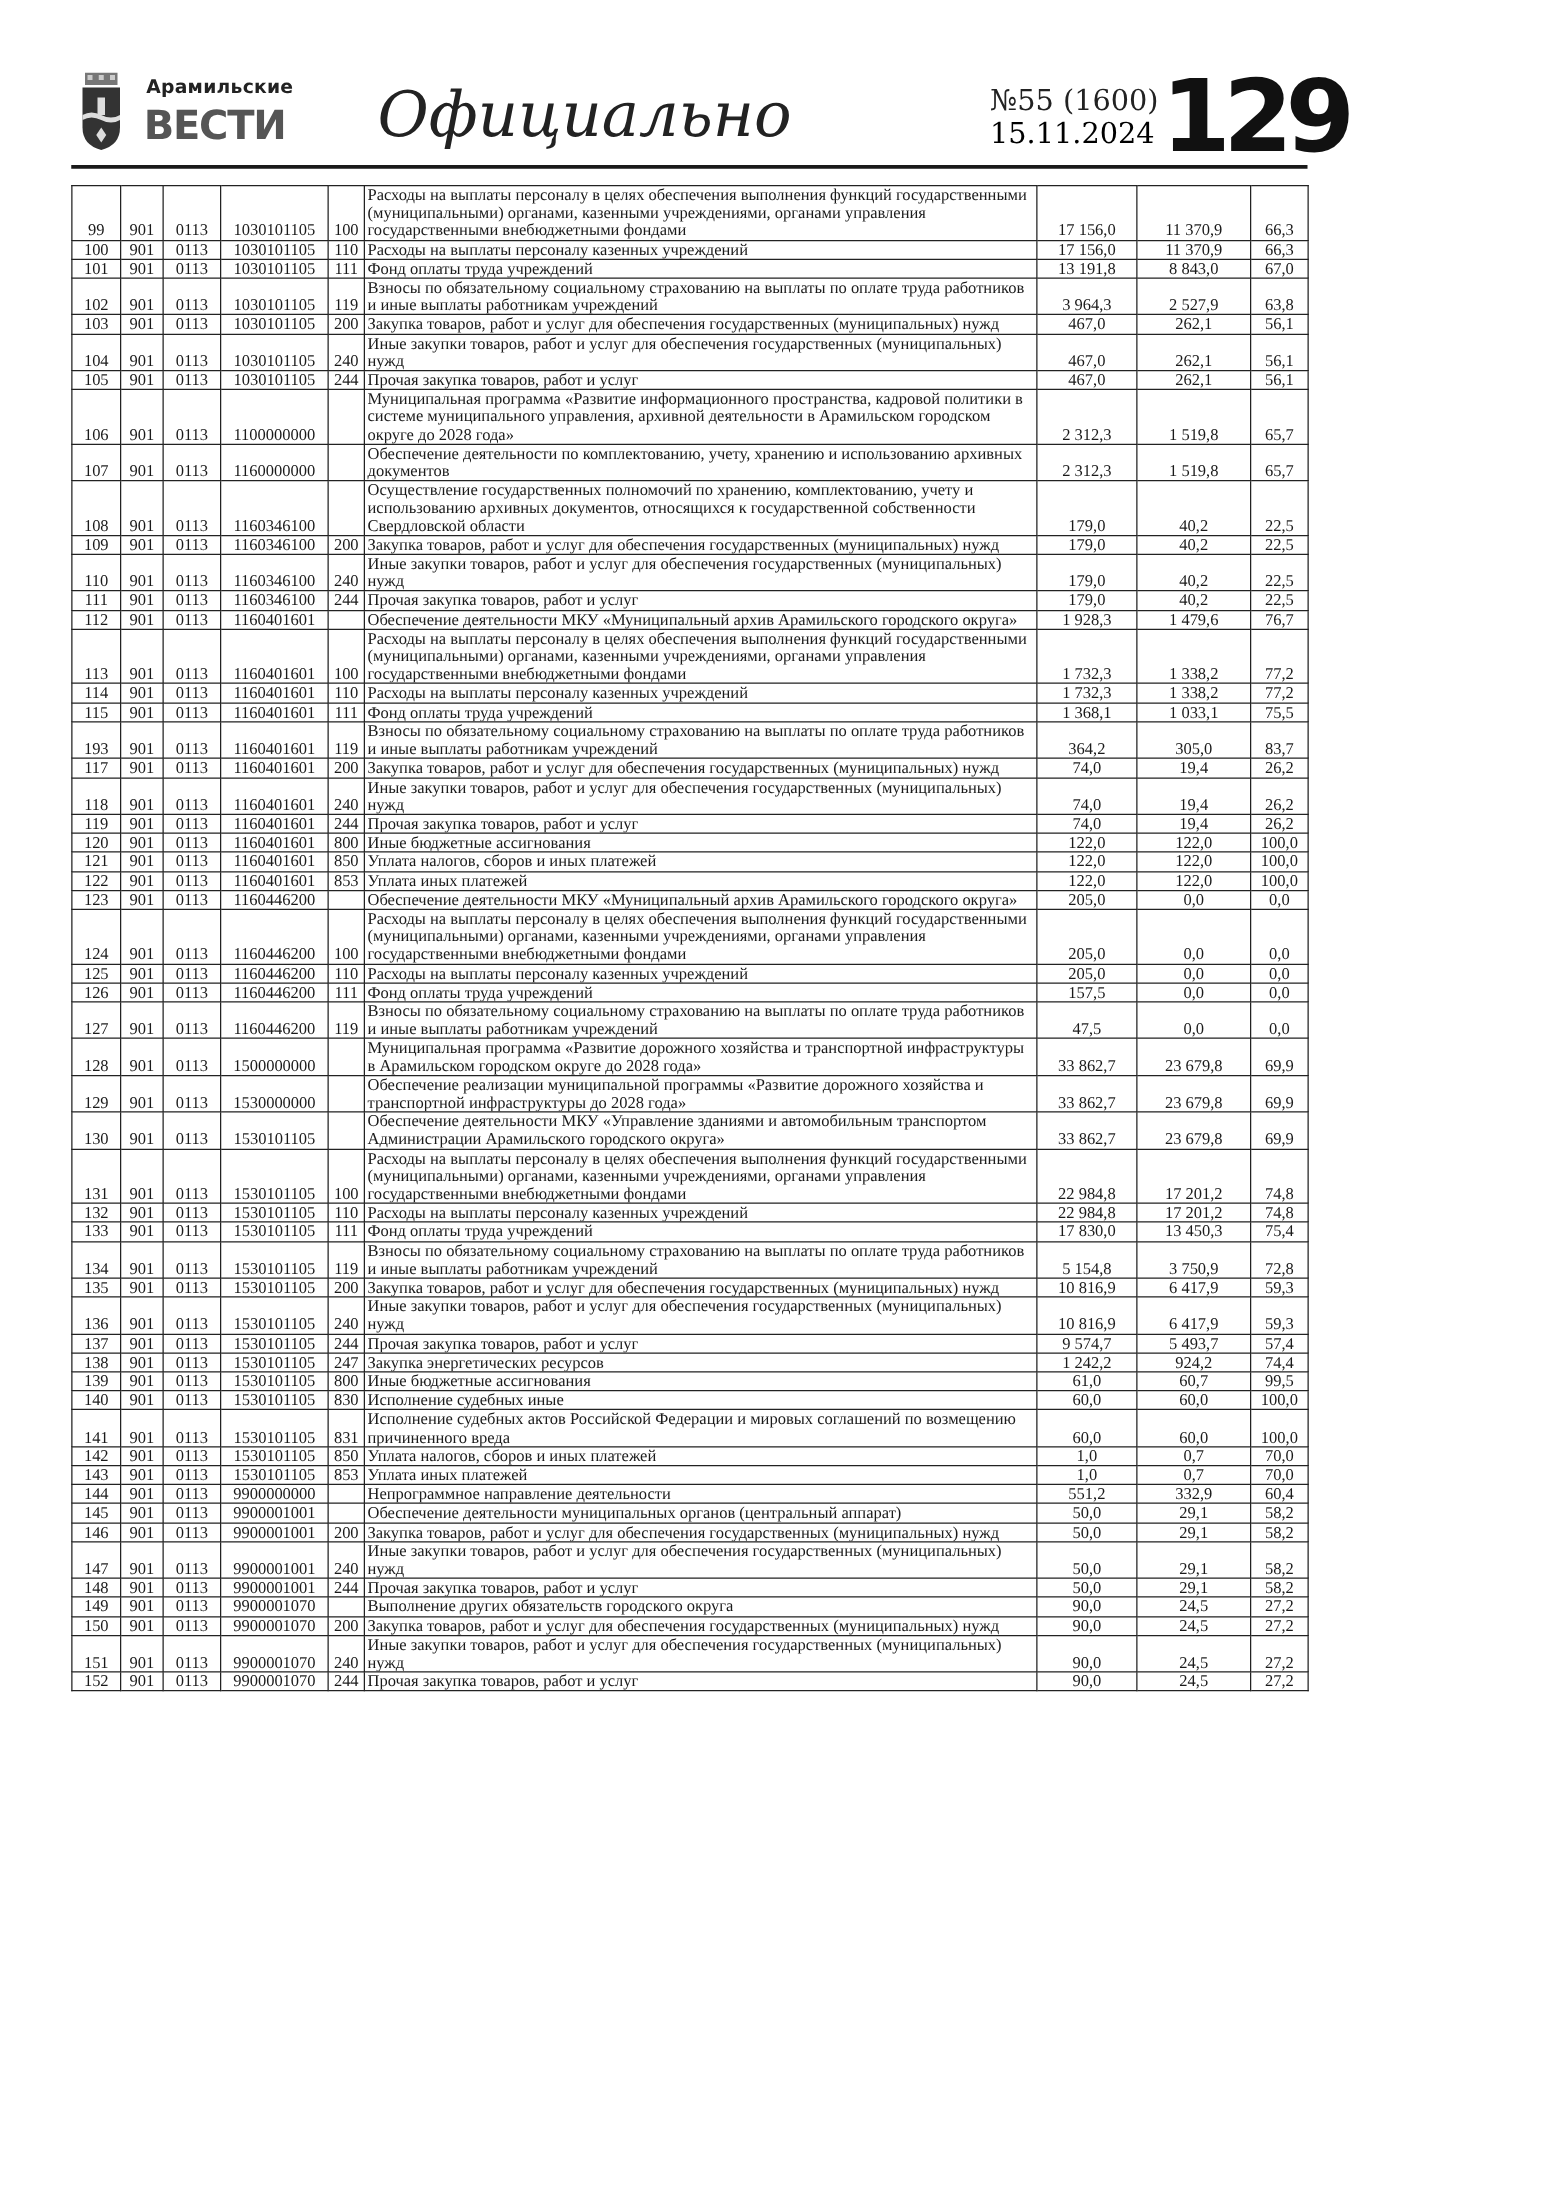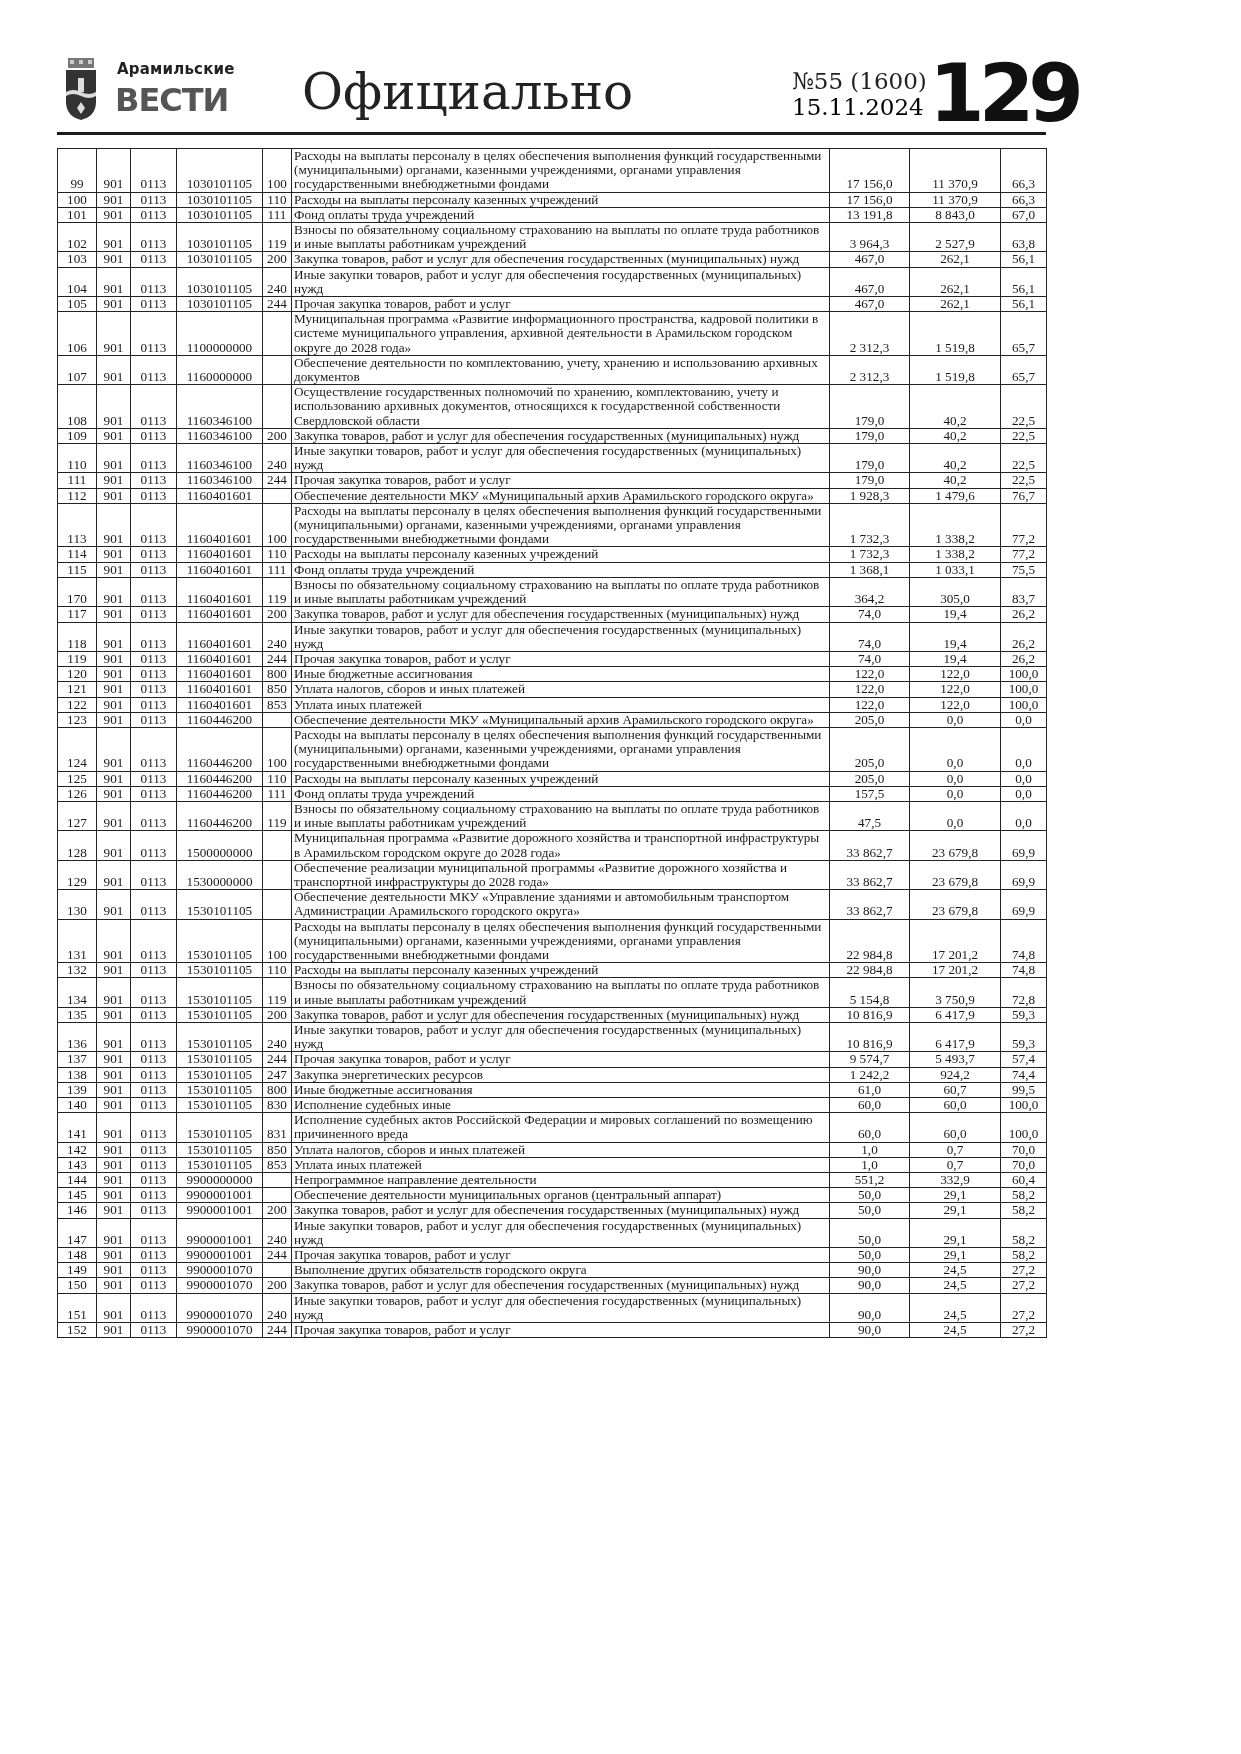--- a/index.html
+++ b/index.html
@@ -1,21 +1,21 @@
 <!DOCTYPE html>
 <html><head>
 <meta charset="utf-8">
 <style>
   html, body { margin: 0; padding: 0; background: #ffffff; }
   body { width: 1241px; height: 1754px; position: relative; overflow: hidden; font-family: "Liberation Serif", serif; color: #1a1a1a; }
   .masthead { position: absolute; left: 57px; top: 52px; width: 989px; height: 82px; }
   .crest { position: absolute; left: 8px; top: 6px; width: 32px; height: 62px; }
   .brand-top { position: absolute; left: 60px; top: 8px; font-family: "DejaVu Sans", sans-serif; font-size: 15px; font-weight: bold; color: #222; letter-spacing: 0.2px; }
   .brand-main { position: absolute; left: 58px; top: 26px; font-family: "DejaVu Sans", sans-serif; font-size: 32px; font-weight: bold; color: #555; letter-spacing: -1px; line-height: 44px; }
-  .section-title { position: absolute; left: 245px; top: 12px; font-family: "DejaVu Serif", serif; font-size: 50px; color: #222; line-height: 56px; }
+  .section-title { position: absolute; left: 245px; top: 12px; font-family: "DejaVu Serif", serif; font-style: italic; font-size: 50px; color: #222; line-height: 56px; }
   .issue { position: absolute; left: 735px; top: 16px; width: 180px; font-family: "DejaVu Serif", serif; font-size: 23px; color: #222; line-height: 26px; }
   .issue .date { color: #000000; }
   .page-num { position: absolute; left: 872px; top: 2px; width: 120px; text-align: right; font-family: "DejaVu Sans", sans-serif; font-weight: bold; font-size: 80px; letter-spacing: -6px; color: #111; line-height: 80px; }
   .rule { position: absolute; left: 57px; top: 132px; width: 989px; height: 3px; background: #1a1a1a; }
 
   table.budget { position: absolute; left: 57px; top: 148px; width: 989px; border-collapse: collapse; table-layout: fixed; font-size: 13.2px; line-height: 14.2px; }
   table.budget td { border: 1px solid #222; padding: 0 2px; vertical-align: bottom; white-space: nowrap; overflow: hidden; }
   table.budget td.desc { white-space: normal; text-align: left; padding: 0 2px; }
   table.budget td.num { text-align: center; }
   table.budget td.idx { text-align: center; }
@@ -241,21 +241,21 @@
     <td class="idx">901</td>
     <td class="idx">0113</td>
     <td class="idx">1160401601</td>
     <td class="idx">111</td>
     <td class="desc">Фонд оплаты труда учреждений</td>
     <td class="num">1 368,1</td>
     <td class="num">1 033,1</td>
     <td class="num">75,5</td>
   </tr>
       <tr>
-    <td class="idx">170</td>
+    <td class="idx">193</td>
     <td class="idx">901</td>
     <td class="idx">0113</td>
     <td class="idx">1160401601</td>
     <td class="idx">119</td>
     <td class="desc">Взносы по обязательному социальному страхованию на выплаты по оплате труда работников и иные выплаты работникам учреждений</td>
     <td class="num">364,2</td>
     <td class="num">305,0</td>
     <td class="num">83,7</td>
   </tr>
       <tr>
@@ -426,20 +426,31 @@
       <tr>
     <td class="idx">132</td>
     <td class="idx">901</td>
     <td class="idx">0113</td>
     <td class="idx">1530101105</td>
     <td class="idx">110</td>
     <td class="desc">Расходы на выплаты персоналу казенных учреждений</td>
     <td class="num">22 984,8</td>
     <td class="num">17 201,2</td>
     <td class="num">74,8</td>
+  </tr>
+      <tr>
+    <td class="idx">133</td>
+    <td class="idx">901</td>
+    <td class="idx">0113</td>
+    <td class="idx">1530101105</td>
+    <td class="idx">111</td>
+    <td class="desc">Фонд оплаты труда учреждений</td>
+    <td class="num">17 830,0</td>
+    <td class="num">13 450,3</td>
+    <td class="num">75,4</td>
   </tr>
       <tr>
     <td class="idx">134</td>
     <td class="idx">901</td>
     <td class="idx">0113</td>
     <td class="idx">1530101105</td>
     <td class="idx">119</td>
     <td class="desc">Взносы по обязательному социальному страхованию на выплаты по оплате труда работников и иные выплаты работникам учреждений</td>
     <td class="num">5 154,8</td>
     <td class="num">3 750,9</td>

